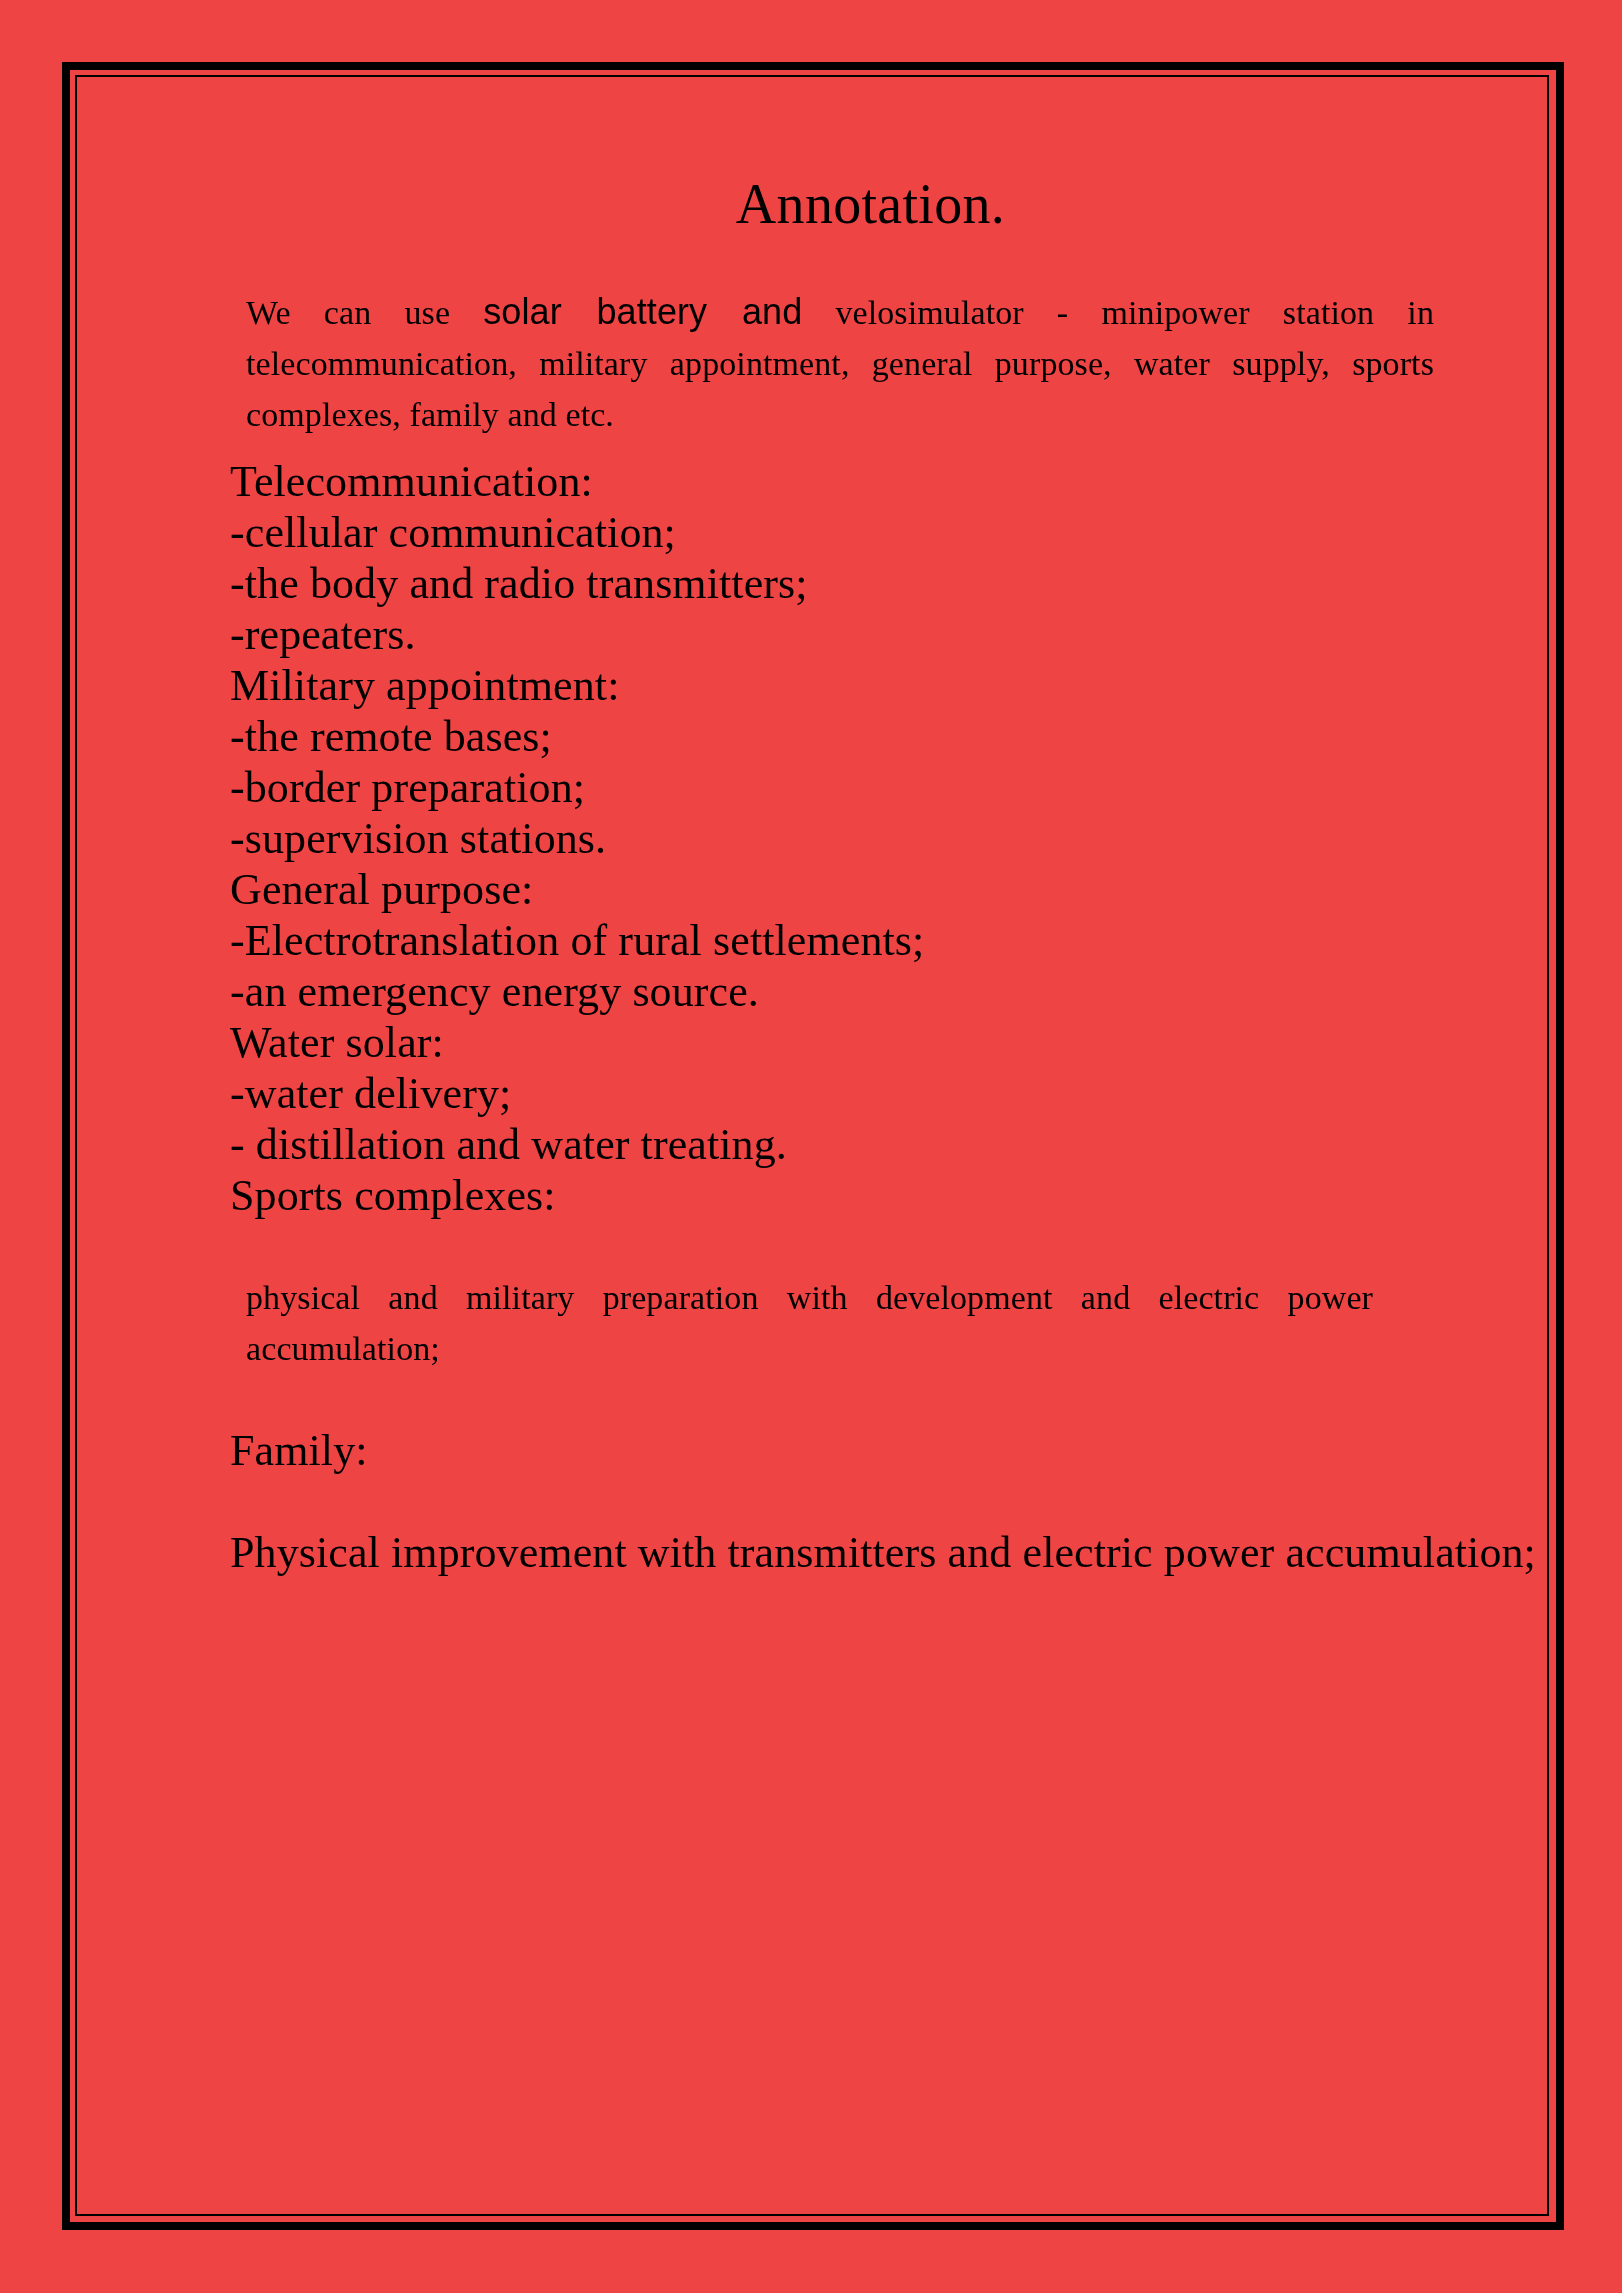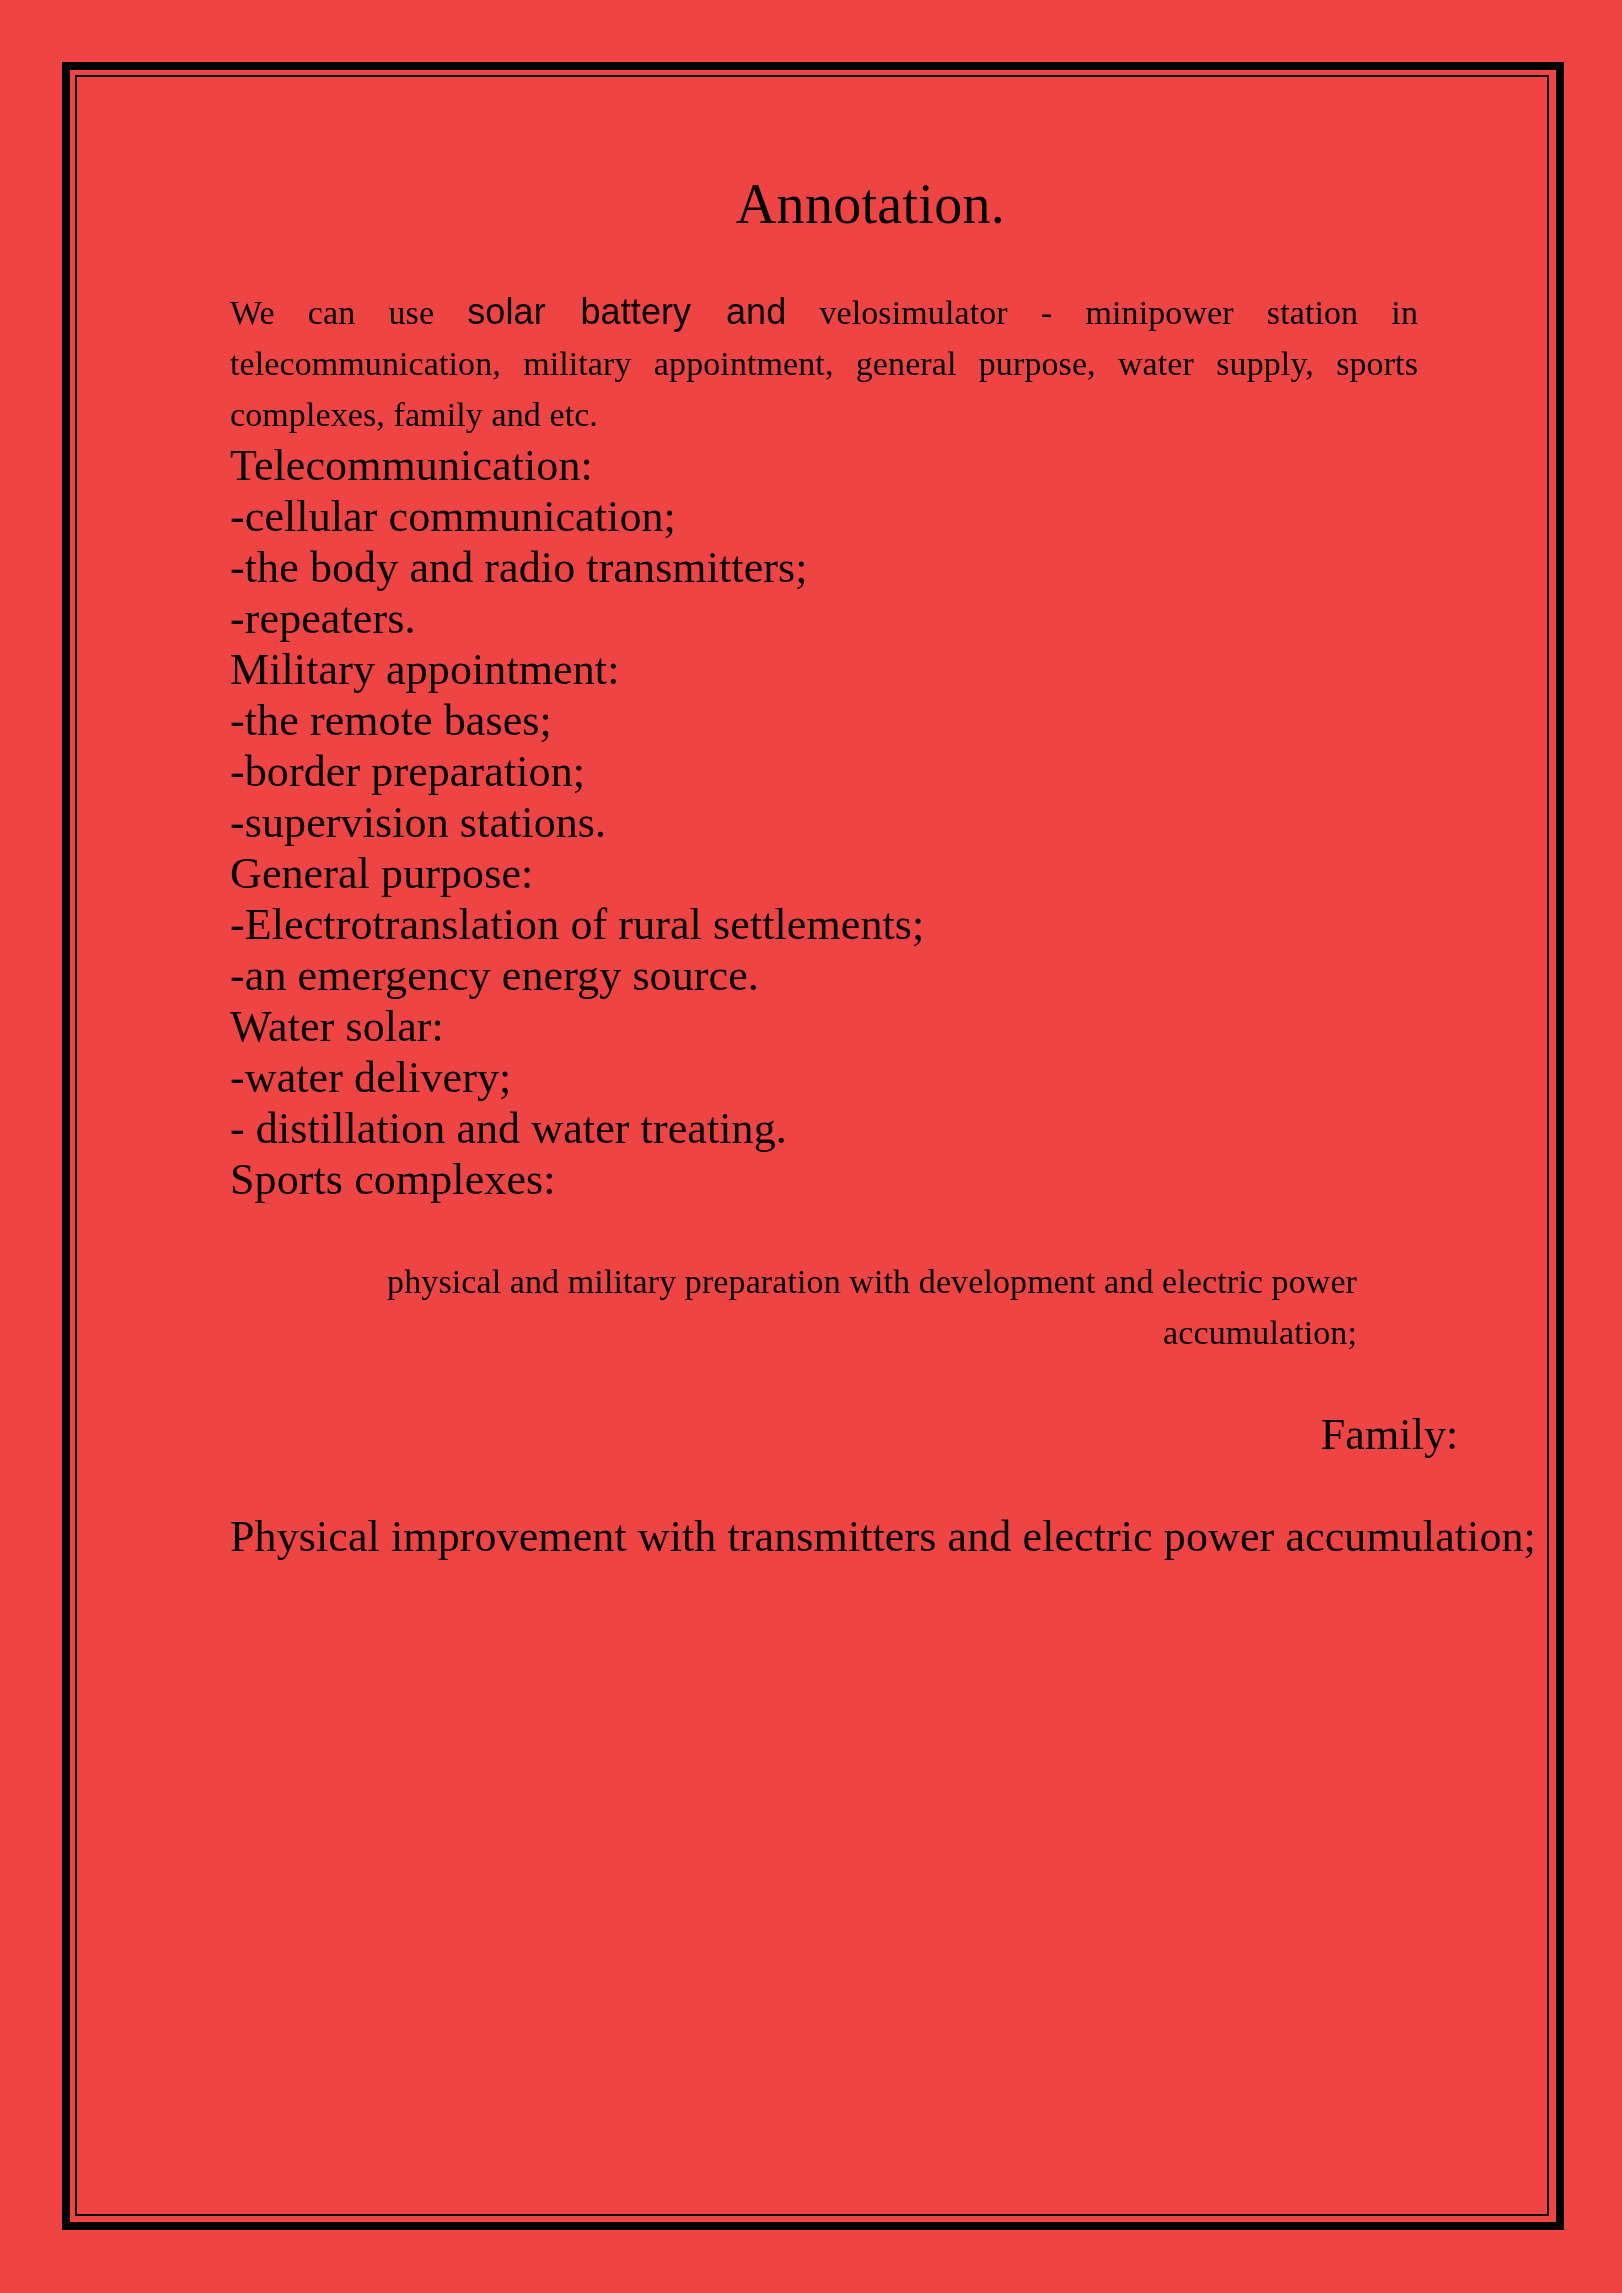--- a/index.html
+++ b/index.html
@@ -81,29 +81,29 @@
     line-height: 51px;
     margin: 0;
     white-space: nowrap;
     letter-spacing: 0.1px;
   }
 
   
   .para {
     font-size: 34px;
     line-height: 51px;
-    margin: 0;
+    margin: 16px;
     text-align: justify;
     text-justify: inter-word;
     letter-spacing: 0.1px;
   }
   .para.j1 { width: 1188px; }
   .para.j2 { width: 1127px; }
 
-  .para-gap { margin-top: 51px; text-align: right; }
+  .para-gap { margin-top: 51px; }
 
   
   .sans-run {
     font-family: "Liberation Sans", "DejaVu Sans", sans-serif;
     font-size: 36px;
   }
 </style>
 </head>
 <body>
 

